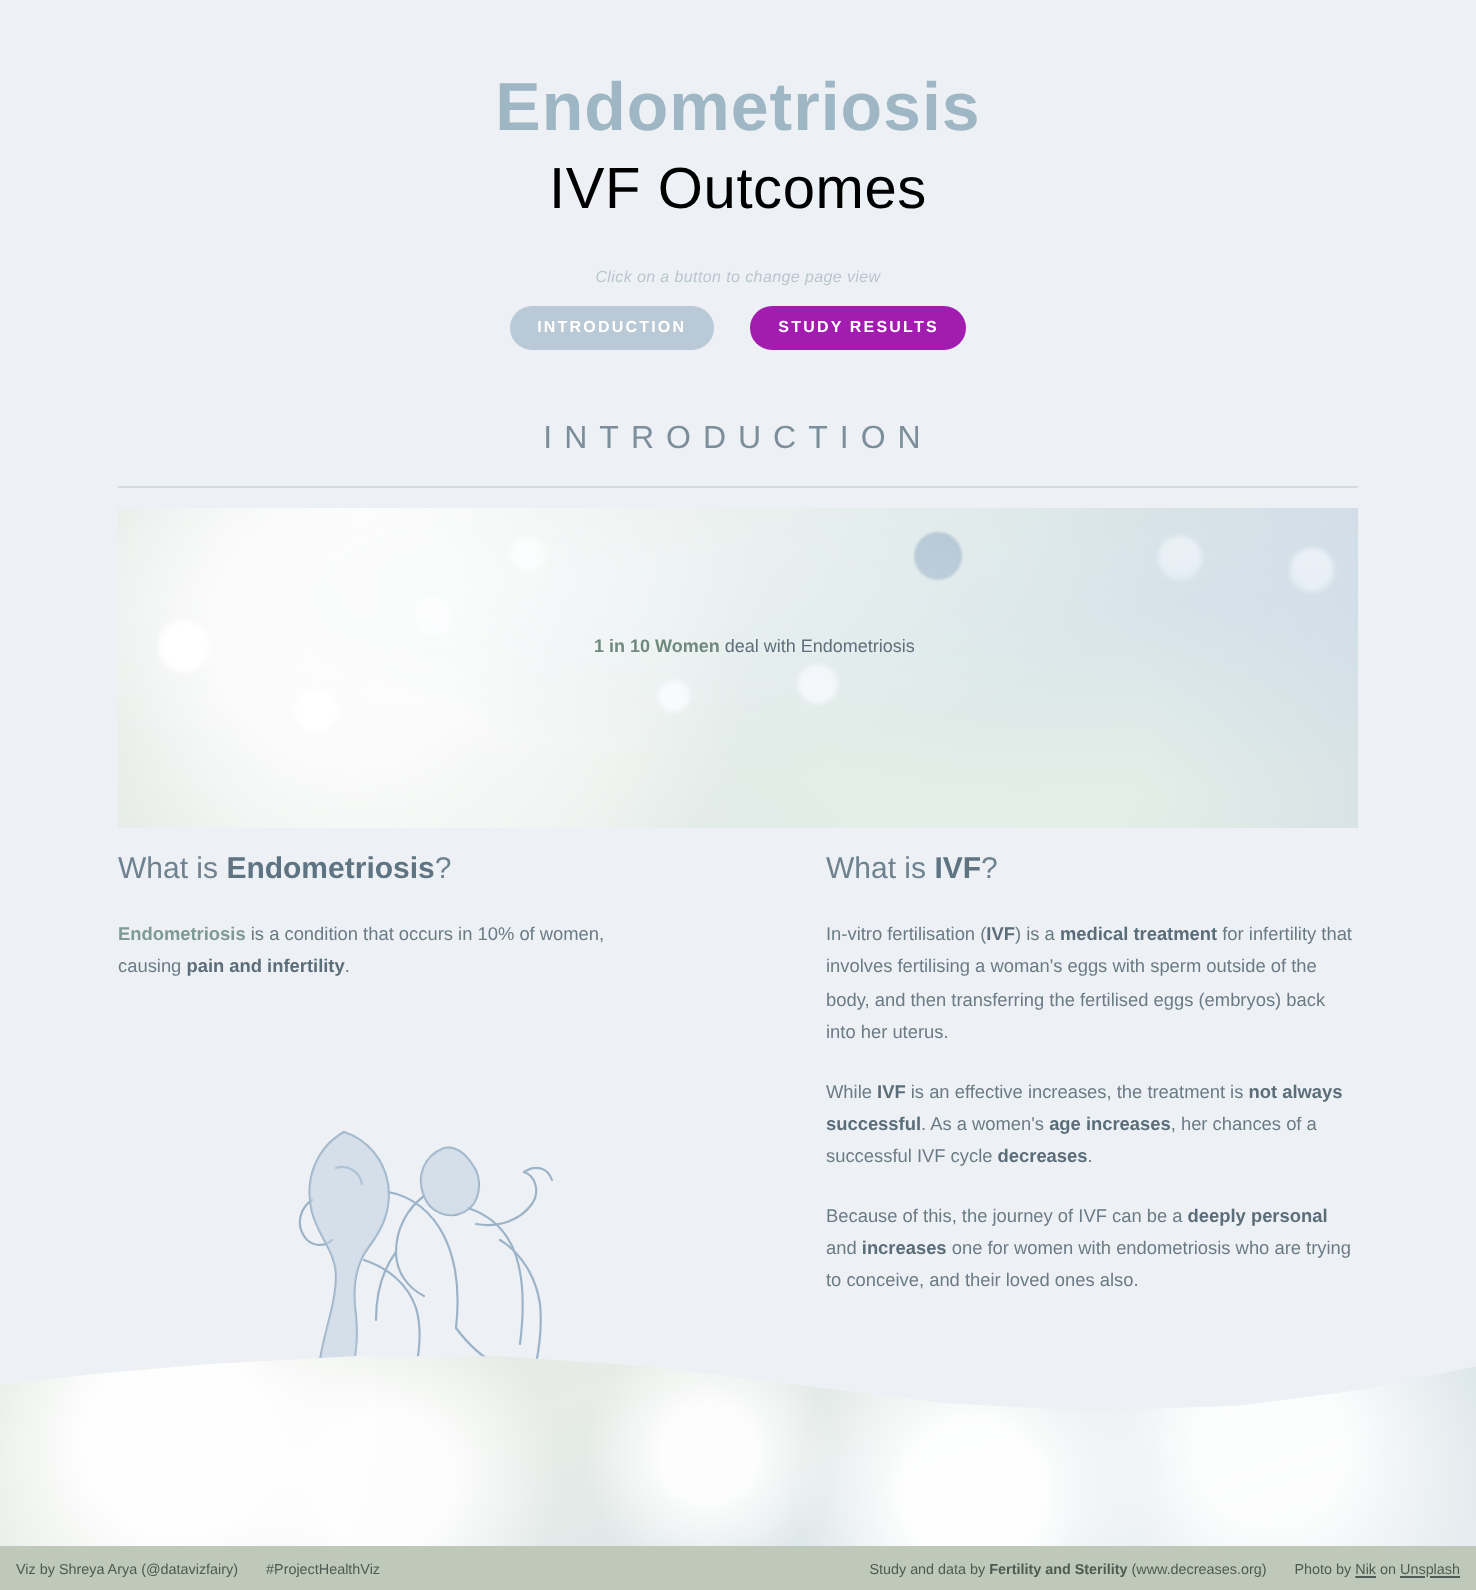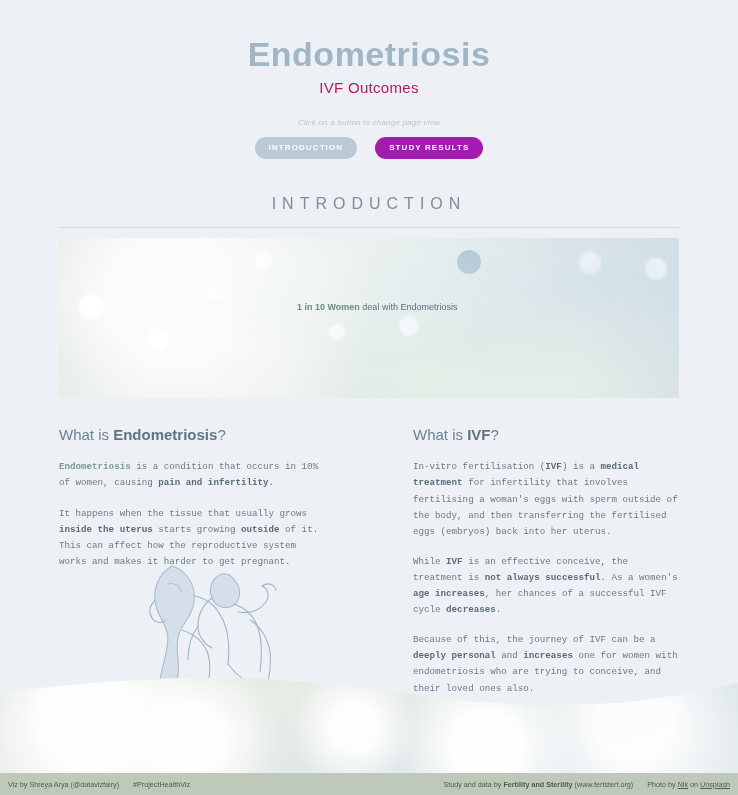--- a/index.html
+++ b/index.html
@@ -29,22 +29,22 @@
     text-align: center;
   }
   .main-title {
     font-size: 34px;
     font-weight: bold;
     color: #9fb6c4;
     letter-spacing: 0.5px;
     line-height: 1.1;
   }
   .sub-title {
-    font-size: 15px;
-    color: #be185d;
+    font-size: 29px;
+    color: #000000;
     margin-top: 6px;
     letter-spacing: 0.3px;
   }
   .hint {
     margin-top: 22px;
     font-size: 8px;
     font-style: italic;
     color: #b9c6cf;
     letter-spacing: 0.2px;
   }
@@ -123,39 +123,38 @@
     top: 64px;
     font-size: 9px;
     color: #5e6f7b;
     z-index: 5;
     white-space: nowrap;
   }
   .hero-caption b { color: #6f8a7c; }
 
   
   .columns {
-    margin: 28px auto 0;
+    margin: 12px auto 0;
     width: 620px;
     display: flex;
     gap: 88px;
   }
   .col { width: 282px; }
   .col h2 {
     margin: 0 0 16px 0;
     font-size: 15px;
     font-weight: normal;
     color: #6f8290;
   }
   .col h2 b { font-weight: bold; color: #5f7482; }
   .col p {
     margin: 0 0 14px 0;
     font-size: 9.2px;
     line-height: 1.75;
     color: #6b7b86;
-    font-family: Liberation Mono, monospace;
   }
   .col p b { color: #5a6d79; }
   .col p .teal { color: #7e9a93; font-weight: bold; }
 
   
   .illustration {
     position: absolute;
     left: 138px;
     top: 560px;
     width: 170px;
@@ -242,34 +241,31 @@
 
   <div class="columns">
 
     <div class="col">
       <h2>
         <span>What is </span><b>Endometriosis</b><span>?</span>
       </h2>
       <p>
         <span class="teal">Endometriosis</span><span> is a condition that occurs in 10% of women, causing </span><b>pain and infertility</b><span>.</span>
       </p>
-      <p>
-        <span>It happens when the tissue that usually grows </span><b>inside the uterus</b><span> starts growing </span><b>outside</b><span> of it. This can affect how the reproductive system works and makes it harder to get pregnant.</span>
-      </p>
     </div>
 
     <div class="col">
       <h2>
         <span>What is </span><b>IVF</b><span>?</span>
       </h2>
       <p>
         <span>In-vitro fertilisation (</span><b>IVF</b><span>) is a </span><b>medical treatment</b><span> for infertility that involves fertilising a woman's eggs with sperm outside of the body, and then transferring the fertilised eggs (embryos) back into her uterus.</span>
       </p>
       <p>
-        <span>While </span><b>IVF</b><span> is an effective conceive, the treatment is </span><b>not always successful</b><span>. As a women's </span><b>age increases</b><span>, her chances of a successful IVF cycle </span><b>decreases</b><span>.</span>
+        <span>While </span><b>IVF</b><span> is an effective increases, the treatment is </span><b>not always successful</b><span>. As a women's </span><b>age increases</b><span>, her chances of a successful IVF cycle </span><b>decreases</b><span>.</span>
       </p>
       <p>
         <span>Because of this, the journey of IVF can be a </span><b>deeply personal</b><span> and </span><b>increases</b><span> one for women with endometriosis who are trying to conceive, and their loved ones also.</span>
       </p>
     </div>
   </div>
 
   <svg class="illustration" viewBox="0 0 170 125">
     <g fill="none" stroke="#8fa9c0" stroke-width="1.1" stroke-linecap="round">
       <path d="M34 6 C20 14, 14 30, 18 46 C21 58, 30 66, 30 78 C30 92, 24 106, 22 120"></path>
@@ -297,21 +293,21 @@
     <div class="wave-fill" style="clip-path: polygon(0% 38%, 6% 34%, 14% 30%, 24% 27%, 34% 27%, 44% 31%, 54% 38%, 64% 45%, 74% 48%, 84% 46%, 92% 40%, 100% 31%, 100% 100%, 0% 100%);"></div>
   </div>
 
   <div class="footer">
     <div class="left">
       <span>Viz by Shreya Arya (@datavizfairy)</span>
       <span>#ProjectHealthViz</span>
     </div>
     <div class="right">
       <span>
-        <span>Study and data by </span><b>Fertility and Sterility</b><span> (www.fertstert.org)</span>
+        <span>Study and data by </span><b>Fertility and Sterility</b><span> (www.decreases.org)</span>
       </span>
       <span>
         <span>Photo by </span><u>Nik</u><span> on </span><u>Unsplash</u>
       </span>
     </div>
   </div>
 
 </div>
 
 </body></html>

